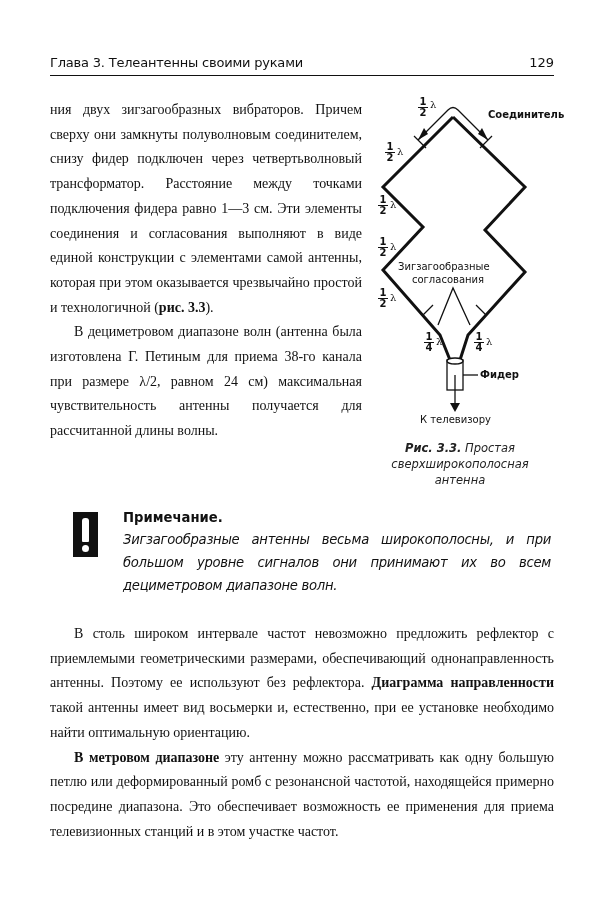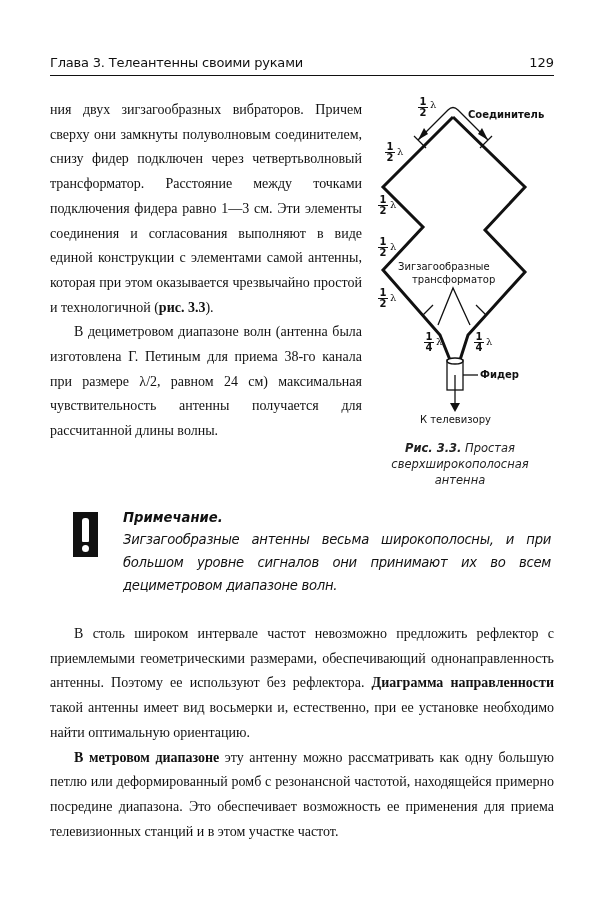--- a/index.html
+++ b/index.html
@@ -17,21 +17,21 @@
   .fig-label { position:absolute; font-family:"DejaVu Sans", sans-serif; font-size:10px; font-weight:bold; white-space:nowrap; color:#111; }
   .frac { position:absolute; font-family:"DejaVu Sans", sans-serif; font-size:10px; font-weight:bold; line-height:10px; text-align:center; width:10px; color:#111; }
   .frac .den { border-top:1.3px solid #111; display:block; }
   .lam { position:absolute; font-family:"DejaVu Serif", serif; font-size:10px; color:#111; }
   .caption { position:absolute; left:0; top:350px; width:200px; text-align:center; font-family:"DejaVu Sans", sans-serif; font-style:italic; font-size:11.5px; line-height:16px; color:#222; }
   .caption b { font-weight:bold; }
   .note-icon { position:absolute; left:73px; top:512px; width:25px; height:45px; background:#111; }
   .note-icon .bar { position:absolute; left:9px; top:6px; width:7px; height:24px; background:#fff; border-radius:3px 3px 1px 1px; }
   .note-icon .dot { position:absolute; left:9px; top:33px; width:7px; height:7px; background:#fff; border-radius:50%; }
   .note { position:absolute; left:123px; top:508px; width:428px; font-family:"DejaVu Sans", sans-serif; }
-  .note .note-title { font-weight:bold; font-size:13.2px; line-height:20px;font-style:italic; }
+  .note .note-title { font-weight:bold; font-size:13.2px; line-height:20px; }
   .note .note-body { font-style:italic; font-size:13.2px; line-height:23px; text-align:justify; letter-spacing:-0.3px; }
   .body2 { position:absolute; left:50px; top:620px; width:504px; text-align:justify; }
   .body2 p { margin:0; }
 </style>
 </head>
 <body>
 
 <div class="header">
   <span class="title">Глава 3. Телеантенны своими руками</span>
   <span class="pageno">129</span>
@@ -62,23 +62,23 @@
 
     <polyline points="78,235 93,198 110,235" fill="none" stroke="#111" stroke-width="1.3"></polyline>
 
     <rect x="87" y="270" width="16" height="30" fill="#fff" stroke="#111" stroke-width="1.3"></rect>
     <ellipse cx="95" cy="271" rx="8" ry="3" fill="#fff" stroke="#111" stroke-width="1.3"></ellipse>
     <line x1="103" y1="285" x2="118" y2="285" stroke="#111" stroke-width="1.3"></line>
     <line x1="95" y1="285" x2="95" y2="315" stroke="#111" stroke-width="1.3"></line>
     <polygon points="90,313 100,313 95,322" fill="#111"></polygon>
   </svg>
 
-  <span class="fig-label" style="left:108px;top:19px;">Соединитель</span>
+  <span class="fig-label" style="left:128px;top:19px;">Соединитель</span>
   <span class="fig-label" style="left:38px;top:171px;font-weight:normal;font-family:'DejaVu Sans',sans-serif;">Зигзагообразные</span>
-  <span class="fig-label" style="left:52px;top:184px;font-weight:normal;">трансформатор</span>
+  <span class="fig-label" style="left:52px;top:184px;font-weight:normal;">согласования</span>
   <span class="fig-label" style="left:120px;top:279px;">Фидер</span>
   <span class="fig-label" style="left:60px;top:324px;font-weight:normal;">К телевизору</span>
 
   <span class="frac" style="left:58px;top:7px;"><span>1</span><span class="den">2</span></span>
   <span class="lam" style="left:70px;top:9px;">λ</span>
 
   <span class="frac" style="left:25px;top:52px;"><span>1</span><span class="den">2</span></span>
   <span class="lam" style="left:37px;top:56px;">λ</span>
 
   <span class="frac" style="left:18px;top:105px;"><span>1</span><span class="den">2</span></span>

